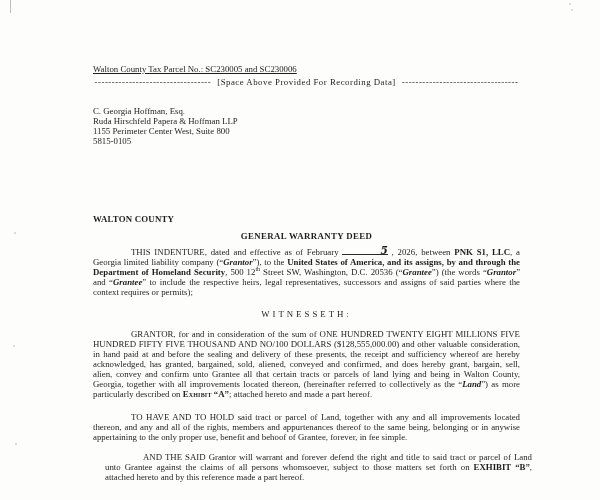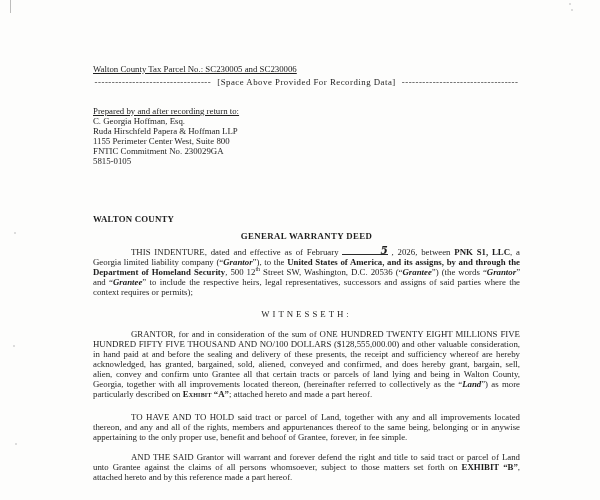--- a/index.html
+++ b/index.html
@@ -51,37 +51,35 @@
   <div class="speck" style="left:13px;top:345px;"></div>
   <div class="speck" style="left:15px;top:443px;"></div>
 
   <div class="block" style="top:64px;text-decoration:underline;">Walton County Tax Parcel No.: SC230005 and SC230006</div>
 
   <div class="block center divider" style="top:77px;">
     <span>----------------------------------</span><span>[Space Above Provided For Recording Data]</span><span>----------------------------------</span>
   </div>
 
   <div class="block" style="top:106px;">
-    <div class="addr-heading">Prepared by and after recording return to:</div>
     <div>
         <div>C. Georgia Hoffman, Esq.</div>
         <div>Ruda Hirschfeld Papera &amp; Hoffman LLP</div>
         <div>1155 Perimeter Center West, Suite 800</div>
-        <div>FNTIC Commitment No. 230029GA</div>
         <div>5815-0105</div>
       </div>
   </div>
 
   <div class="block center title" style="top:231px;">GENERAL WARRANTY DEED</div>
 
   <div class="block bold-line" style="top:214px;">WALTON COUNTY</div>
 
   <div class="block para" style="top:247px;"><span>THIS INDENTURE, dated and effective as of February </span><span class="hw">5</span><span> , 2026, between </span><span class="b">PNK S1, LLC</span><span>, a Georgia limited liability company (“</span><span class="b i">Grantor</span><span>”), to the </span><span class="b">United States of America, and its assigns, by and through the Department of Homeland Security</span><span>, 500 12</span><sup>th</sup><span> Street SW, Washington, D.C. 20536 (“</span><span class="b i">Grantee</span><span>”) (the words “</span><span class="b i">Grantor</span><span>” and “</span><span class="b i">Grantee</span><span>” to include the respective heirs, legal representatives, successors and assigns of said parties where the context requires or permits);</span></div>
 
   <div class="block center witnesseth" style="top:309px;">WITNESSETH:</div>
 
   <div class="block para" style="top:329px;"><span>GRANTOR, for and in consideration of the sum of ONE HUNDRED TWENTY EIGHT MILLIONS FIVE HUNDRED FIFTY FIVE THOUSAND AND NO/100 DOLLARS ($128,555,000.00) and other valuable consideration, in hand paid at and before the sealing and delivery of these presents, the receipt and sufficiency whereof are hereby acknowledged, has granted, bargained, sold, aliened, conveyed and confirmed, and does hereby grant, bargain, sell, alien, convey and confirm unto Grantee all that certain tracts or parcels of land lying and being in Walton County, Georgia, together with all improvements located thereon, (hereinafter referred to collectively as the “</span><span class="b i">Land</span><span>”) as more particularly described on </span><span class="b sc">Exhibit</span><span class="b"> “A”</span><span>; attached hereto and made a part hereof.</span></div>
 
   <div class="block para" style="top:412px;"><span>TO HAVE AND TO HOLD said tract or parcel of Land, together with any and all improvements located thereon, and any and all of the rights, members and appurtenances thereof to the same being, belonging or in anywise appertaining to the only proper use, benefit and behoof of Grantee, forever, in fee simple.</span></div>
 
-  <div class="block para" style="top:452px;"><span>AND THE SAID Grantor will warrant and forever defend the right and title to said tract or parcel of Land unto Grantee against the claims of all persons whomsoever, subject to those matters set forth on </span><span class="b">EXHIBIT “B”</span><span>, attached hereto and by this reference made a part hereof.</span></div>
+  <div class="block para" style="top:452px;margin-left:12px;"><span>AND THE SAID Grantor will warrant and forever defend the right and title to said tract or parcel of Land unto Grantee against the claims of all persons whomsoever, subject to those matters set forth on </span><span class="b">EXHIBIT “B”</span><span>, attached hereto and by this reference made a part hereof.</span></div>
 
 </div>
 
 </body></html>

